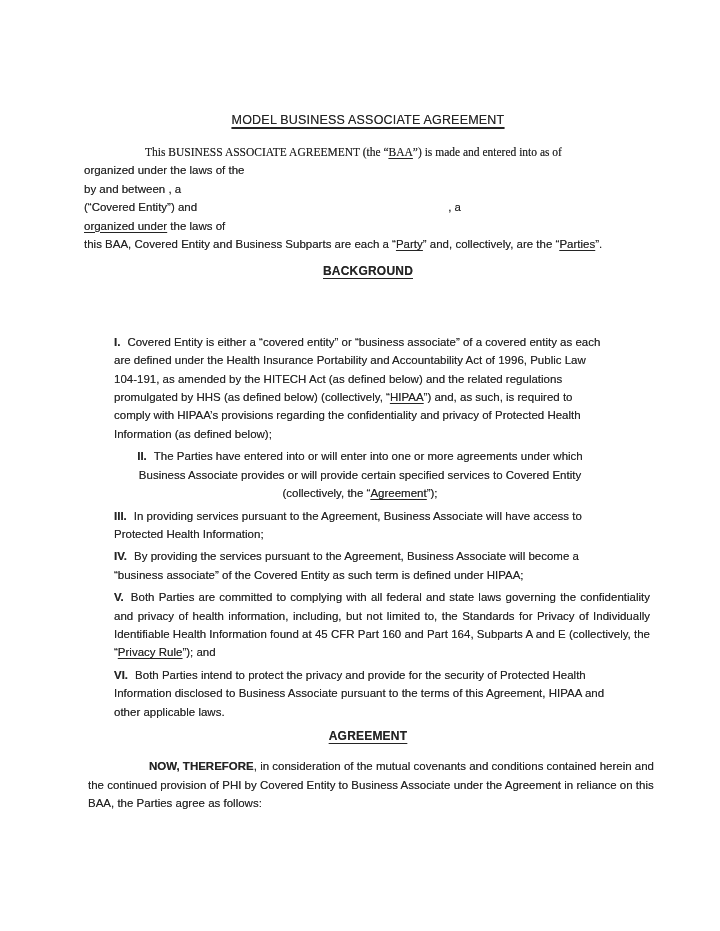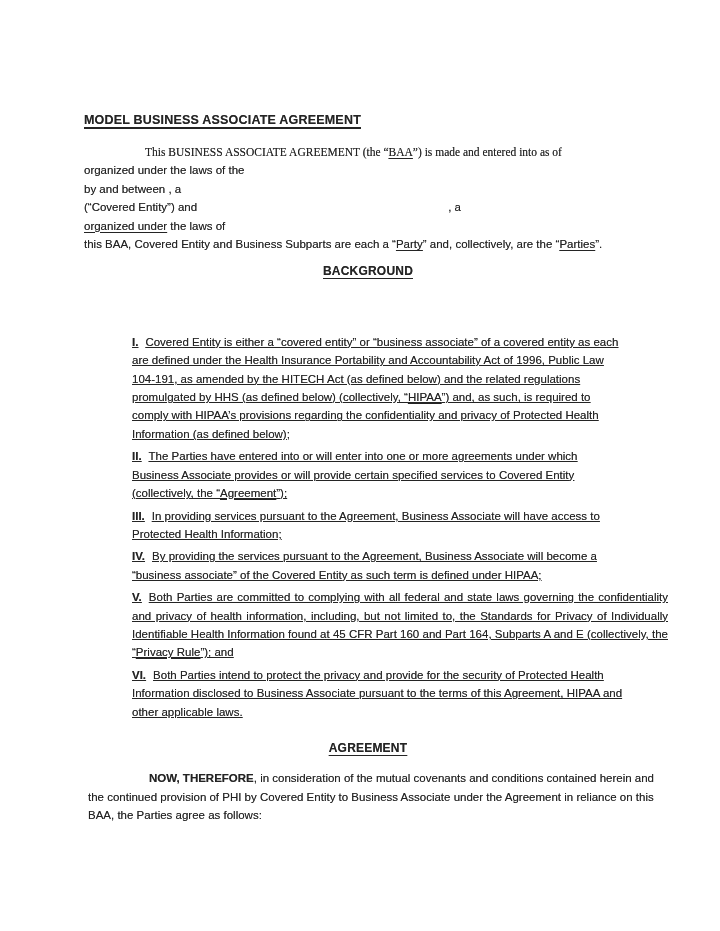--- a/index.html
+++ b/index.html
@@ -17,23 +17,23 @@
     overflow: hidden;
     font-family: "Liberation Sans", "DejaVu Sans", sans-serif;
     font-size: 11.5px;
     line-height: 18.4px;
     color: #242424;
     text-shadow: 0 0 0.45px rgba(20,20,20,0.55);
     filter: blur(0.25px);
   }
   .title {
     margin: 0 0 13px 0;
-    text-align: left;
+    text-align: center;
     font-size: 12.5px;
-    font-weight: bold;
+    font-weight: normal;
     line-height: 20px;
     letter-spacing: 0.2px;
     text-decoration: underline;
     text-decoration-thickness: 1.5px;
     text-underline-offset: 3px;
   }
   .heading {
     margin: 0;
     text-align: center;
     font-size: 12px;
@@ -51,28 +51,28 @@
   .intro-line:first-child { text-indent: 61px; font-family: Liberation Serif, serif; }
   .blank { display: inline-block; }
   .intro-line:nth-child(2) .blank { width: 206px; }
   .intro-line:nth-child(4) .blank { width: 251px; }
   .u {
     text-decoration: underline;
     text-decoration-thickness: 1px;
     text-underline-offset: 2px;
   }
   .b { font-weight: bold; }
-  .recitals { margin: 18px; text-decoration: underline; }
+  .recitals { margin: 0; }
   .recital {
     margin: 0 0 4px 30px;
     text-align: left;
   }
   .recital .num { font-weight: bold; margin-right: 7px; }
   .recital:nth-child(1) { width: 492px; }
-  .recital:nth-child(2) { width: 492px; }
+  .recital:nth-child(2) { width: 492px; text-align: center; }
   .recital:nth-child(3) { width: 478px; }
   .recital:nth-child(4) { width: 466px; }
   .recital:nth-child(5) { width: 536px; text-align: justify; }
   .recital:nth-child(6) { width: 492px; }
   .closing {
     margin: 4px;
     width: 568px;
     text-indent: 61px;
   }
 </style>

